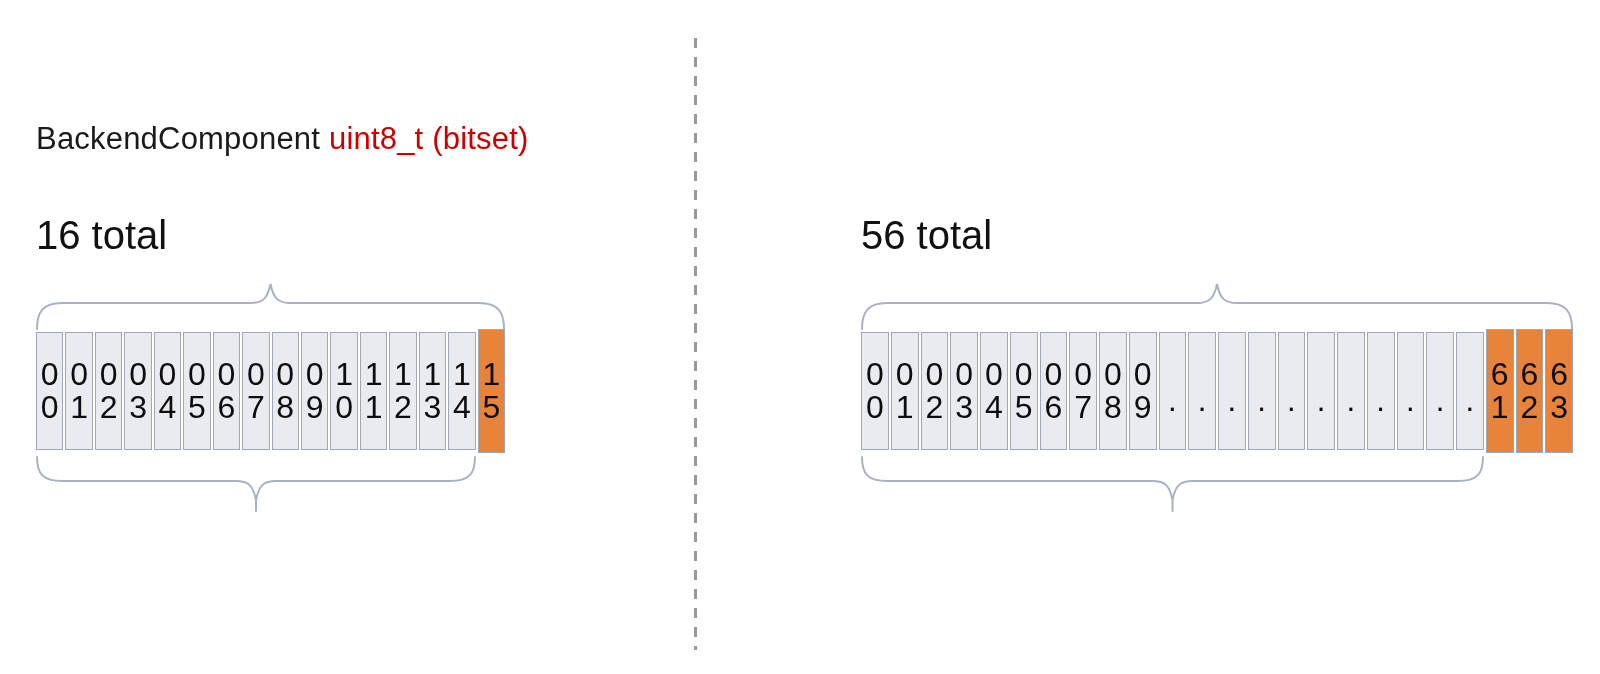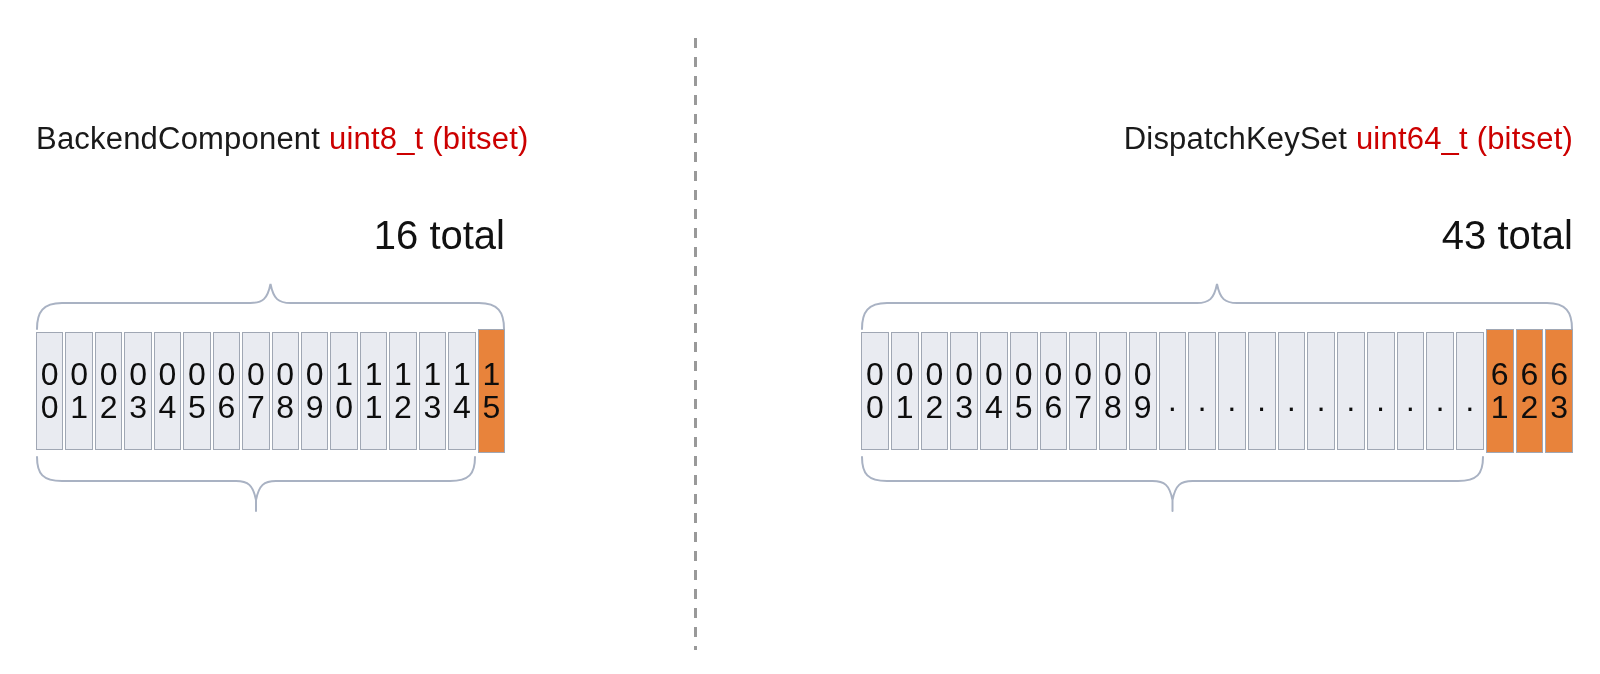--- a/index.html
+++ b/index.html
@@ -14,27 +14,27 @@
     position:absolute;left:694px;top:38px;width:3px;height:612px;
     background:repeating-linear-gradient(to bottom, var(--divider) 0 10px, transparent 10px 19px);
   }
 
   .panel{position:absolute;top:0;height:674px;}
   .panel-a{left:36px;width:469px;}
   .panel-b{left:861px;width:712px;}
 
   .title{
     position:absolute;top:120px;left:0;right:0;margin:0;
-    font-size:31px;font-weight:400;line-height:38px;text-align:right;
+    font-size:31px;font-weight:400;line-height:38px;text-align:left;
     white-space:nowrap;letter-spacing:0.2px;
   }
   .title .t-red{color:var(--type-red);}
 
   .count-label{
-    position:absolute;left:0;font-size:40px;line-height:46px;text-align:right;
+    position:absolute;left:0;font-size:40px;line-height:46px;text-align:left;
     white-space:nowrap;color:#111;
   }
   .total-label{top:212px;right:0;}
   .used-label{top:508px;}
   .panel-a .used-label{width:440px;}
   .panel-b .used-label{width:623px;}
 
   svg.brace{position:absolute;left:0;display:block;}
   .brace-top{top:282px;height:48px;}
   .brace-bottom{top:456px;height:56px;}
@@ -142,23 +142,22 @@
         </div>
       </div>
 
     <svg class="brace brace-bottom" viewBox="0 0 440 56">
         <path d="M1 1 C1 18 7 25 26 25 L200 25 C212 25 217 29 220 44 C223 29 228 25 240 25 L414 25 C433 25 439 18 439 1 M220 44 L220 55" fill="none" stroke="#A9B2C3" stroke-width="2" stroke-linecap="round"></path>
       </svg>
 
   </section>
 
   <section class="panel panel-b">
-    <h2 class="title"><span class="t-black">DispatchKeySet</span> <span class="t-red">uint64_t (bitset)</span></h2>
-
-    <div class="count-label total-label">43 total</div>
+
+    <div class="count-label total-label">56 total</div>
 
     <svg class="brace brace-top" viewBox="0 0 712 48">
         <path d="M1 47 C1 30 7 21 26 21 L336 21 C348 21 353 17 356 2 C359 17 364 21 376 21 L686 21 C705 21 711 30 711 47" fill="none" stroke="#A9B2C3" stroke-width="2" stroke-linecap="round"></path>
       </svg>
 
     <div class="bitset-row">
         <div class="bit-cell">
           <span>0</span>
           <span>0</span>
         </div>

